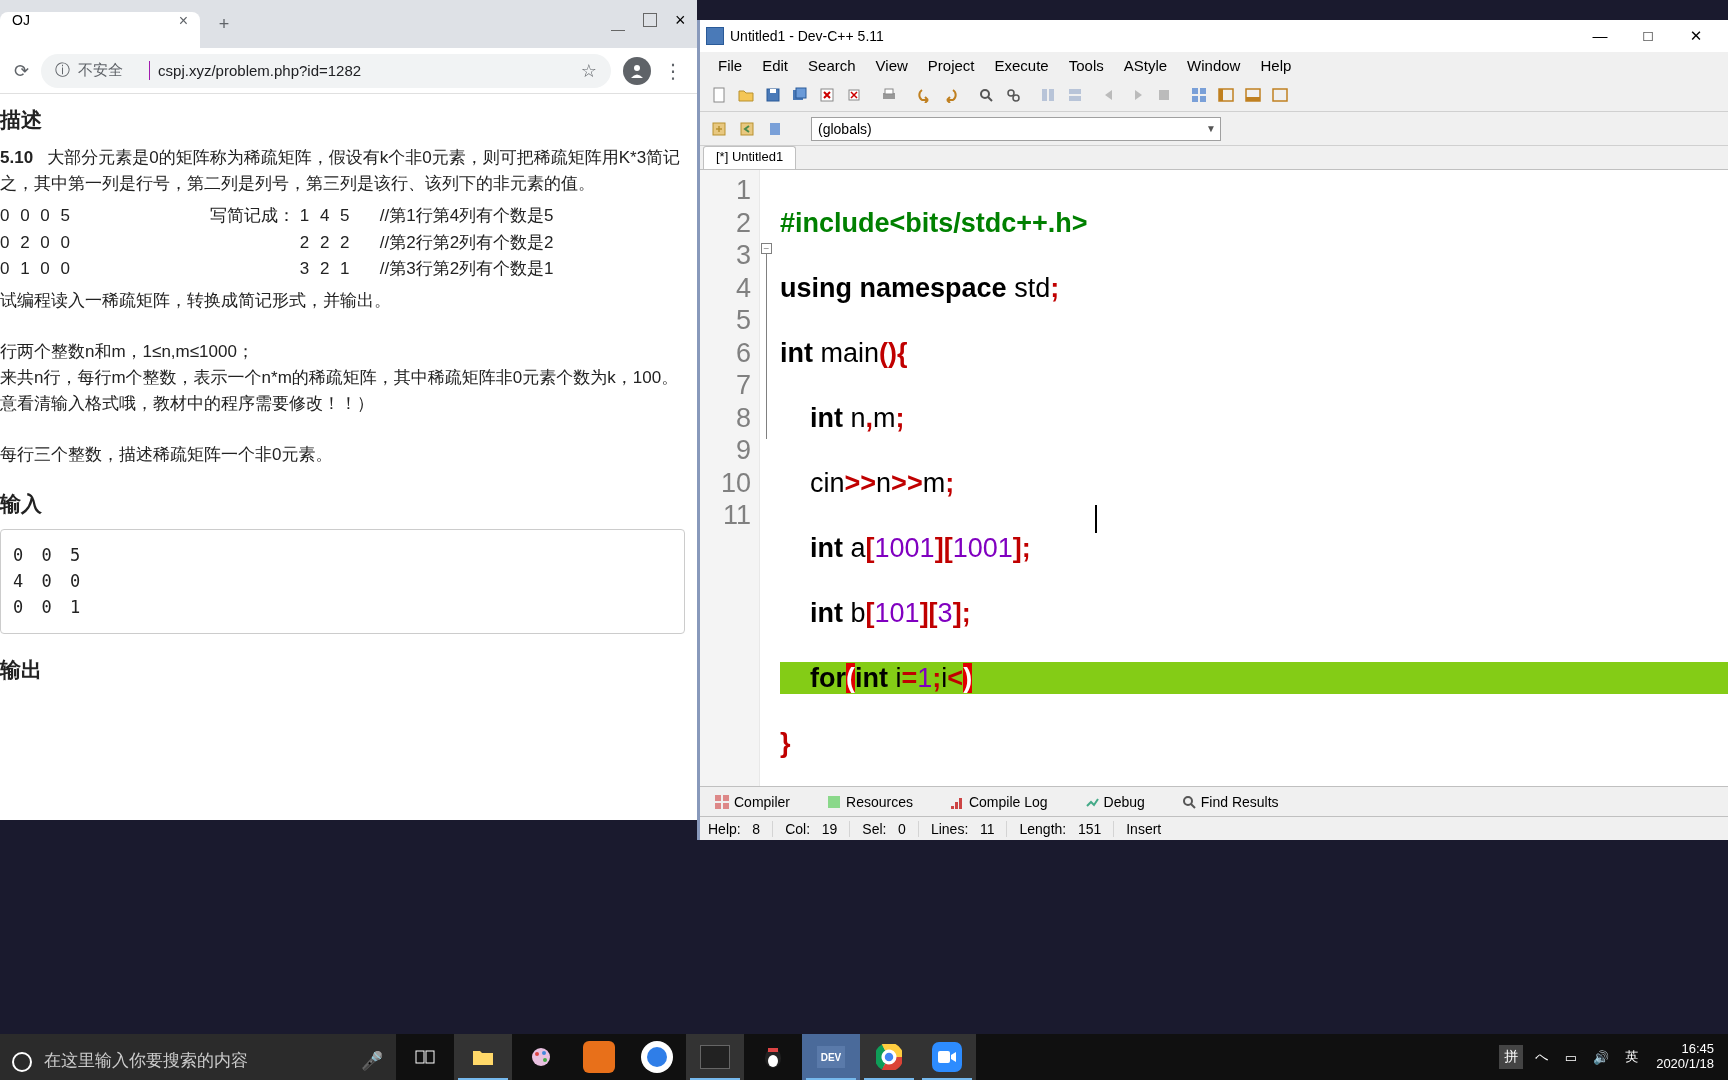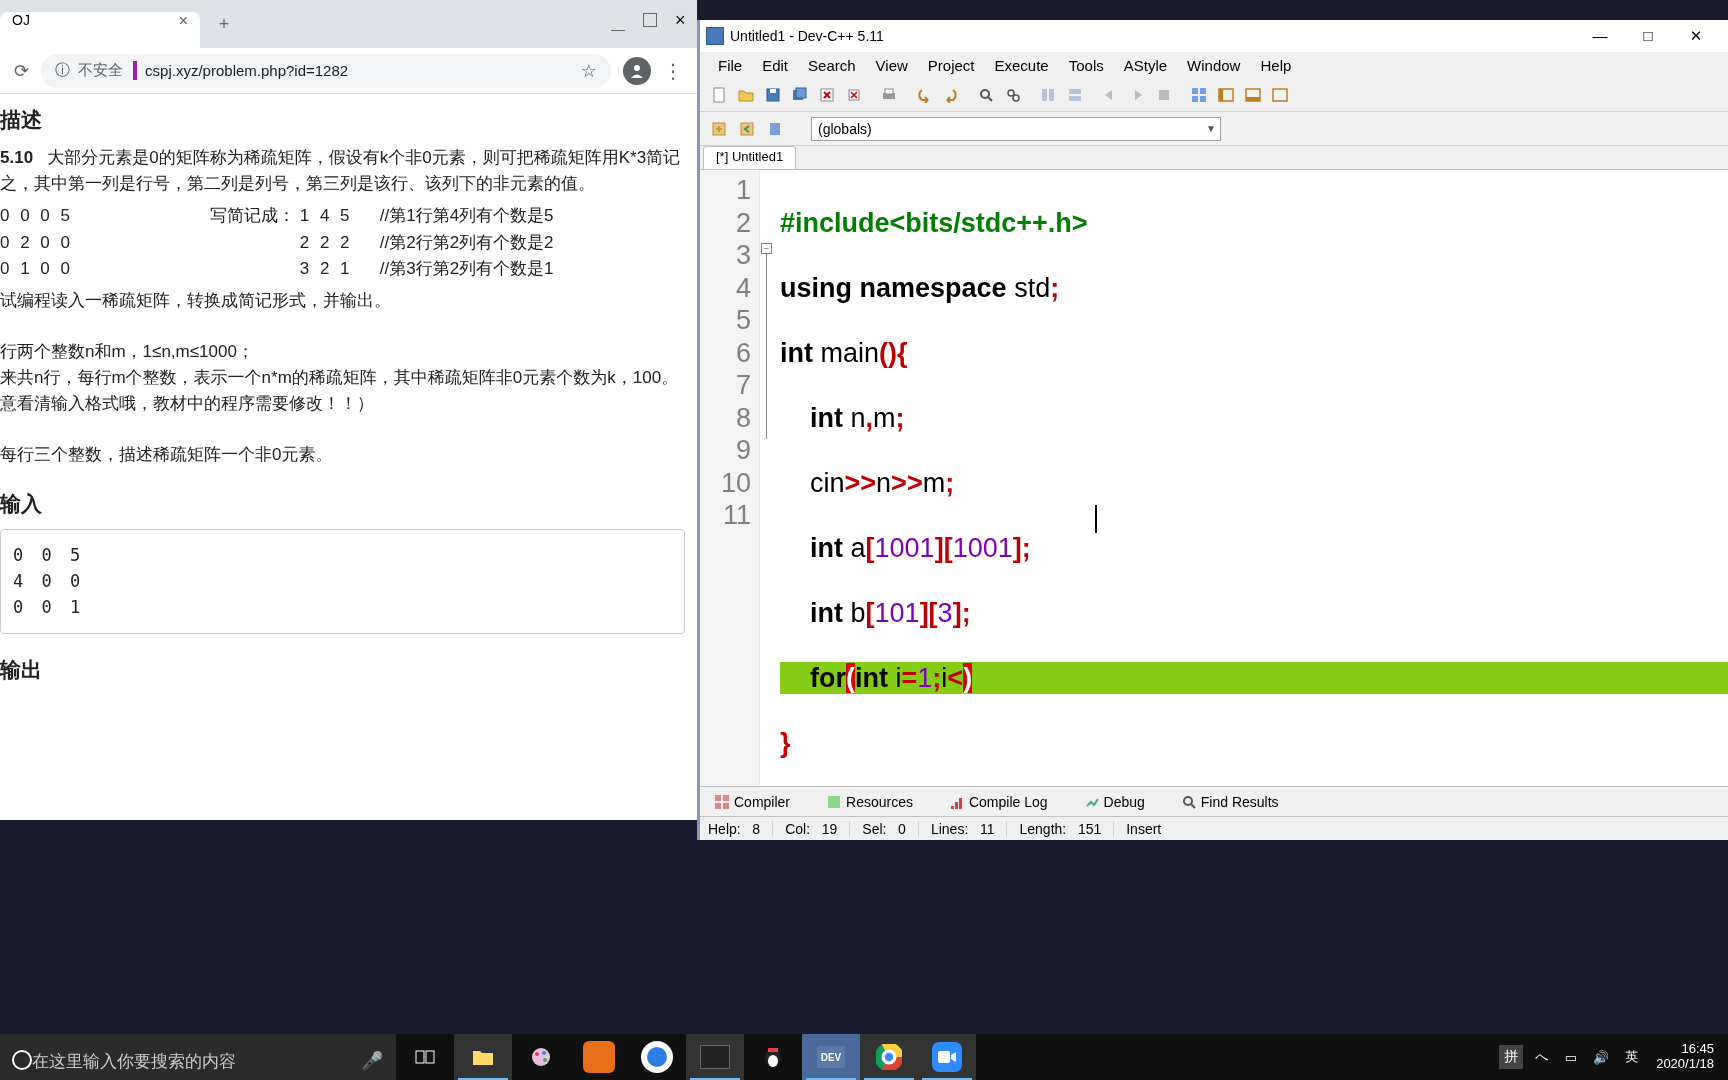--- a/index.html
+++ b/index.html
@@ -11,21 +11,21 @@
 .tab { background: #fff; height: 36px; width: 200px; margin-top: 12px; border-radius: 8px 8px 0 0; display: flex; align-items: flex-start; padding: 0 12px; font-size: 14px; position: relative; }
 .tab-close { margin-left: auto; font-size: 16px; color: #5f6368; cursor: pointer; }
 .new-tab { margin-left: 10px; width: 28px; height: 28px; display: flex; align-items: center; justify-content: center; font-size: 18px; color: #5f6368; cursor: pointer; }
 .browser-ctrls { position: absolute; right: 8px; top: 0; display: flex; gap: 18px; height: 40px; align-items: center; }
 .browser-ctrls span { width: 14px; height: 14px; display: inline-block; }
 
 .addr-bar { height: 46px; background: #fff; display: flex; align-items: center; padding: 0 14px; gap: 12px; border-bottom: 1px solid #e0e0e0; }
 .reload-icon { font-size: 18px; color: #5f6368; }
 .url-box { flex: 1; display: flex; align-items: center; height: 34px; background: #f1f3f4; border-radius: 17px; padding: 0 14px; font-size: 15px; gap: 8px; }
 .url-warn { color: #5f6368; }
-.url-insecure { color: #5f6368; border-right: 4px solid #a21caf; padding-right: 10px; }
+.url-insecure { color: #5f6368; border-right: 1px solid #a21caf; padding-right: 26px; }
 .url-text { color: #202124; }
 .star-icon { margin-left: auto; color: #5f6368; font-size: 18px; }
 .profile-icon { width: 28px; height: 28px; border-radius: 50%; background: #5f6368; display: flex; align-items: center; justify-content: center; color: #fff; }
 .menu-dots { font-size: 20px; color: #5f6368; }
 
 .page-content { flex: 1; overflow-y: auto; padding: 10px 12px 10px 0; font-size: 17px; line-height: 1.55; color: #222; position: relative; }
 .page-content::-webkit-scrollbar { width: 14px; }
 .page-content::-webkit-scrollbar-track { background: #f1f1f1; }
 .page-content::-webkit-scrollbar-thumb { background: #c1c1c1; border-radius: 2px; }
 .section-title { font-size: 21px; font-weight: bold; margin-bottom: 8px; }
@@ -79,21 +79,21 @@
 .btab { display: flex; align-items: center; gap: 4px; padding: 2px 8px; cursor: pointer; }
 .btab-ico { width: 16px; height: 16px; }
 
 .statusbar { height: 24px; background: #f0f0f0; display: flex; align-items: center; padding: 0 8px; font-size: 14px; border-top: 1px solid #c0c0c0; }
 .statusbar .cell { padding: 0 12px; border-right: 1px solid #d4d4d4; }
 .statusbar .cell:first-child { padding-left: 0; }
 .statusbar .last { border-right: none; }
 
 
 .taskbar { position: absolute; left: 0; bottom: 0; width: 1728px; height: 46px; background: #101010; display: flex; align-items: center; }
-.search-box { height: 46px; width: 396px; background: #2b2b2b; display: flex; align-items: flex-start; padding: 16px 12px; gap: 0; color: #ccc; font-size: 17px; }
+.search-box { height: 46px; width: 396px; background: #2b2b2b; display: flex; align-items: flex-end; padding: 8px 12px; gap: 12px; color: #ccc; font-size: 17px; }
 .search-circle { width: 20px; height: 20px; border: 2px solid #fff; border-radius: 50%; position: relative; }
 .mic-icon { margin-left: auto; color: #888; font-size: 18px; }
 .task-icons { display: flex; align-items: center; height: 100%; }
 .task-btn { width: 58px; height: 46px; display: flex; align-items: center; justify-content: center; position: relative; }
 .task-btn.active { background: #333; }
 .task-btn.active::after { content: ""; position: absolute; bottom: 0; left: 4px; right: 4px; height: 2px; background: #76b9ed; }
 .tray { margin-left: auto; display: flex; align-items: center; height: 100%; padding-right: 4px; color: #fff; font-size: 13px; }
 .tray-item { padding: 0 8px; text-align: center; }
 .ime-box { background: #444; padding: 3px 5px; font-size: 14px; margin-right: 4px; }
 .clock { line-height: 1.15; text-align: right; padding: 0 10px; }

